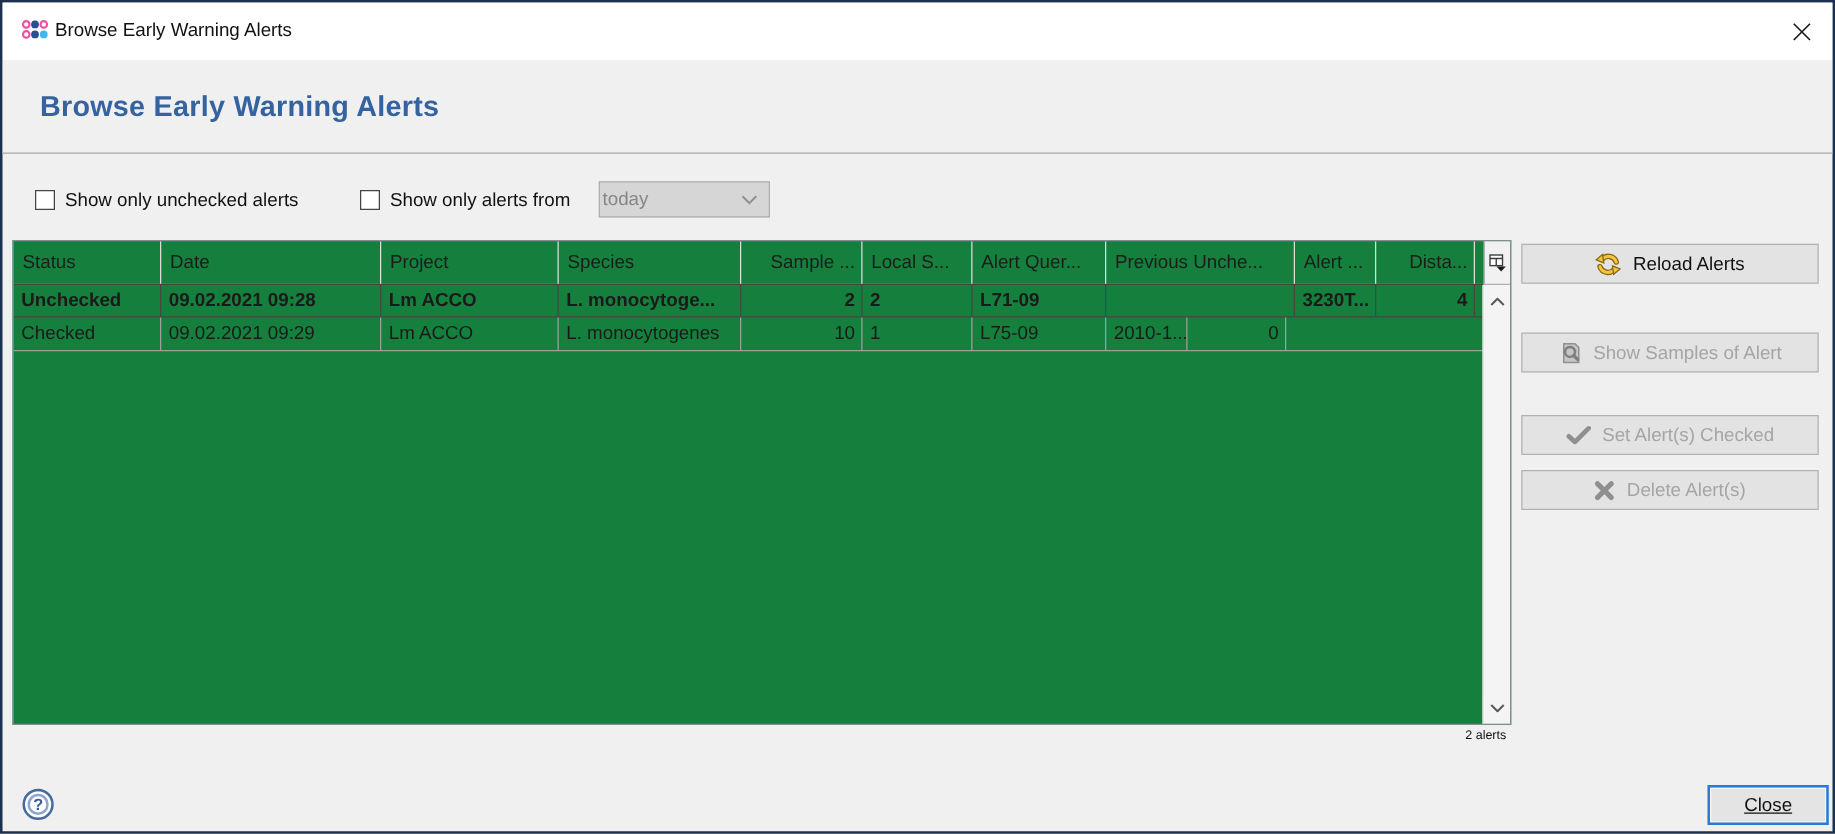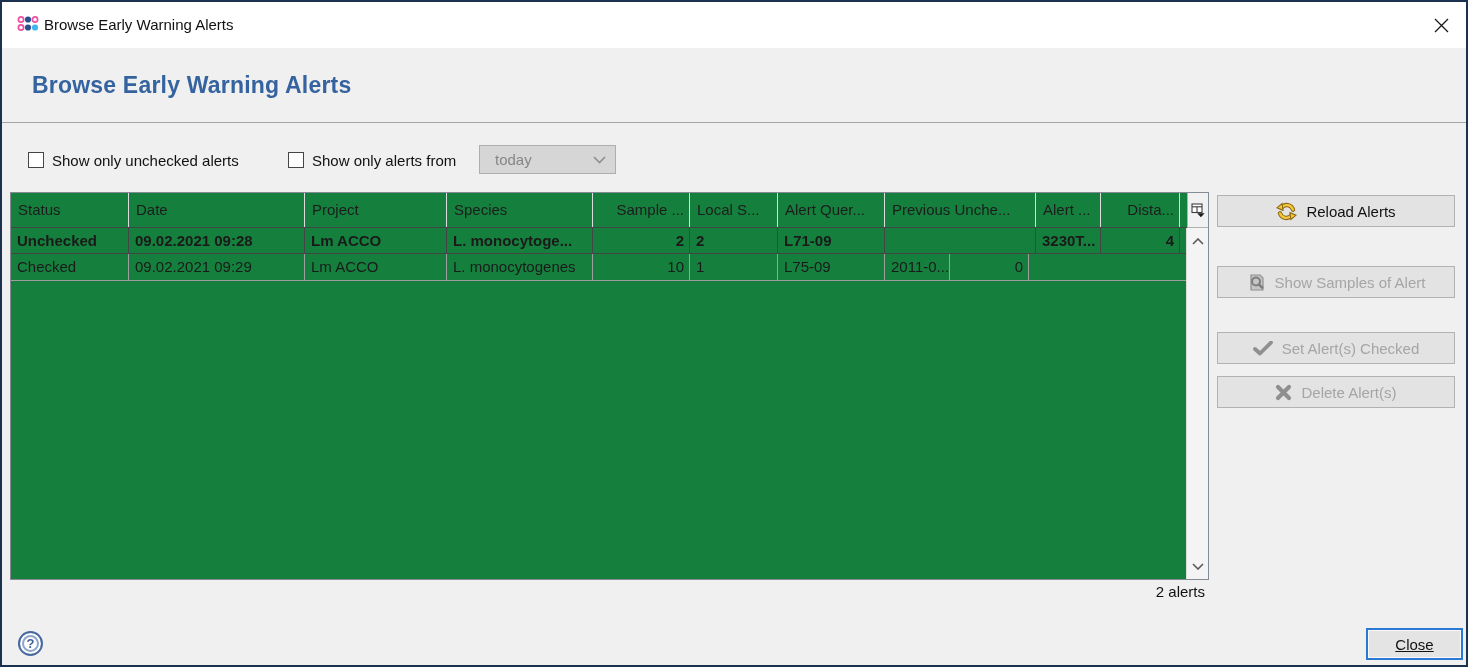--- a/index.html
+++ b/index.html
@@ -16,38 +16,38 @@
   
   .header-band{position:absolute;left:0;top:46px;right:0;height:74px;background:#f0f0f0;border-bottom:1px solid #a6a6a6;display:flex;align-items:center;}
   .page-title{margin:0 0 0 30px;font-size:23px;font-weight:bold;color:#35639f;letter-spacing:.2px;}
   
   .filter-group{position:absolute;display:flex;align-items:center;gap:8px;height:20px;}
   .fg1{left:26px;top:148px;} .fg2{left:286px;top:148px;}
   .checkbox{width:16px;height:16px;background:#fff;border:1px solid #454545;box-sizing:border-box;flex:0 0 auto;cursor:pointer;}
   .filter-label{font-size:15px;color:#111;white-space:nowrap;}
   .dropdown{position:absolute;left:477px;top:143px;width:137px;height:29px;box-sizing:border-box;
     background:#d6d6d6;border:1px solid #aeaeae;display:flex;align-items:center;color:#868686;font-size:15px;}
-  .dropdown .dd-text{padding-left:15px;flex:1;}
+  .dropdown .dd-text{padding-left:2px;flex:1;}
   .dropdown .dd-chev{margin-right:9px;display:flex;}
   
   .table-panel{position:absolute;left:8px;top:190px;width:1199px;height:388px;box-sizing:border-box;background:#15803d;border:1px solid #858b94;}
   .grid{position:absolute;left:0;top:0;right:21px;bottom:0;overflow:hidden;}
   .grid-header{display:flex;height:35px;border-bottom:1px solid #bfbfbf;box-sizing:border-box;}
   .hcell{box-sizing:border-box;border-right:1px solid #dcdcdc;padding-left:7px;line-height:34px;font-size:15px;color:#1c1c1c;white-space:nowrap;overflow:hidden;}
   .trow{display:flex;height:27px;border-bottom:1px solid #9e9e9e;box-sizing:border-box;}
   .tcell{box-sizing:border-box;border-right:1px solid #9e9e9e;padding-left:6px;line-height:26px;font-size:15px;white-space:nowrap;overflow:hidden;}
   .tcell.r,.hcell.r{text-align:right;padding-left:0;padding-right:5px;}
   .bold-row{font-weight:bold;border-bottom-color:#454545;border-top:1px solid #454545;margin-top:-1px;}
   .bold-row .tcell{border-right-color:#454545;}
   .col-chooser{position:absolute;right:0;top:0;width:21px;height:35px;box-sizing:border-box;background:#f1f1f1;
     border:0;border-left:1px solid #b0b0b0;border-bottom:1px solid #b0b0b0;display:flex;align-items:center;justify-content:center;cursor:pointer;padding:0;}
   .vscroll{position:absolute;right:0;top:35px;bottom:0;width:21px;background:#f4f4f4;border-left:1px solid #dcdcdc;}
   .scroll-arrow{position:absolute;left:0;width:100%;height:20px;display:flex;align-items:center;justify-content:center;background:#f4f4f4;border:0;padding:0;cursor:pointer;}
   .scroll-up{top:3px;} .scroll-down{bottom:3px;}
-  .alerts-count{position:absolute;right:261px;top:581px;font-size:15px;color:#111;}
+  .alerts-count{position:absolute;right:261px;top:581px;font-size:10px;color:#111;}
   
   .actions{position:absolute;left:1215px;top:190px;width:238px;height:230px;}
   .action-btn{position:absolute;left:0;width:238px;height:32px;box-sizing:border-box;
     background:#e3e3e3;border:1px solid #b2b2b2;display:flex;align-items:center;justify-content:center;gap:9px;
     font-family:"Liberation Sans", sans-serif;font-size:15px;color:#111;cursor:pointer;padding:0;}
   .action-btn.disabled{color:#a5a5a5;cursor:default;}
   .aicon{display:flex;align-items:center;}
   
   .help-btn{position:absolute;left:16px;top:629px;width:25px;height:25px;border-radius:50%;
     background:#fdfdfd;border:2px solid #46699f;box-sizing:border-box;
@@ -128,21 +128,21 @@
             <div class="tcell r" style="width: 79px;">4</div>
           </div>
           <div class="trow">
             <div class="tcell" style="width: 118px;">Checked</div>
             <div class="tcell" style="width: 176px;">09.02.2021 09:29</div>
             <div class="tcell" style="width: 142px;">Lm ACCO</div>
             <div class="tcell" style="width: 146px;">L. monocytogenes</div>
             <div class="tcell r" style="width: 97px;">10</div>
             <div class="tcell" style="width: 88px;">1</div>
             <div class="tcell" style="width: 107px;">L75-09</div>
-            <div class="tcell" style="width: 65px;">2011-0...</div>
+            <div class="tcell" style="width: 65px;">2010-1...</div>
             <div class="tcell r" style="width: 79px;">0</div>
           </div>
         </div>
     </div>
     <button class="col-chooser">
       <svg width="15" height="15" viewBox="0 0 15 15">
         <rect x="1" y="1" width="10" height="8.5" fill="#ffffff" stroke="#3c3c3c" stroke-width="1.1"></rect>
         <line x1="1" y1="3.8" x2="11" y2="3.8" stroke="#3c3c3c" stroke-width="1.1"></line>
         <line x1="6" y1="3.8" x2="6" y2="9.5" stroke="#3c3c3c" stroke-width="1.1"></line>
         <polygon points="6.2,10.2 13.6,10.2 9.9,14.2" fill="#1a1a1a"></polygon>

